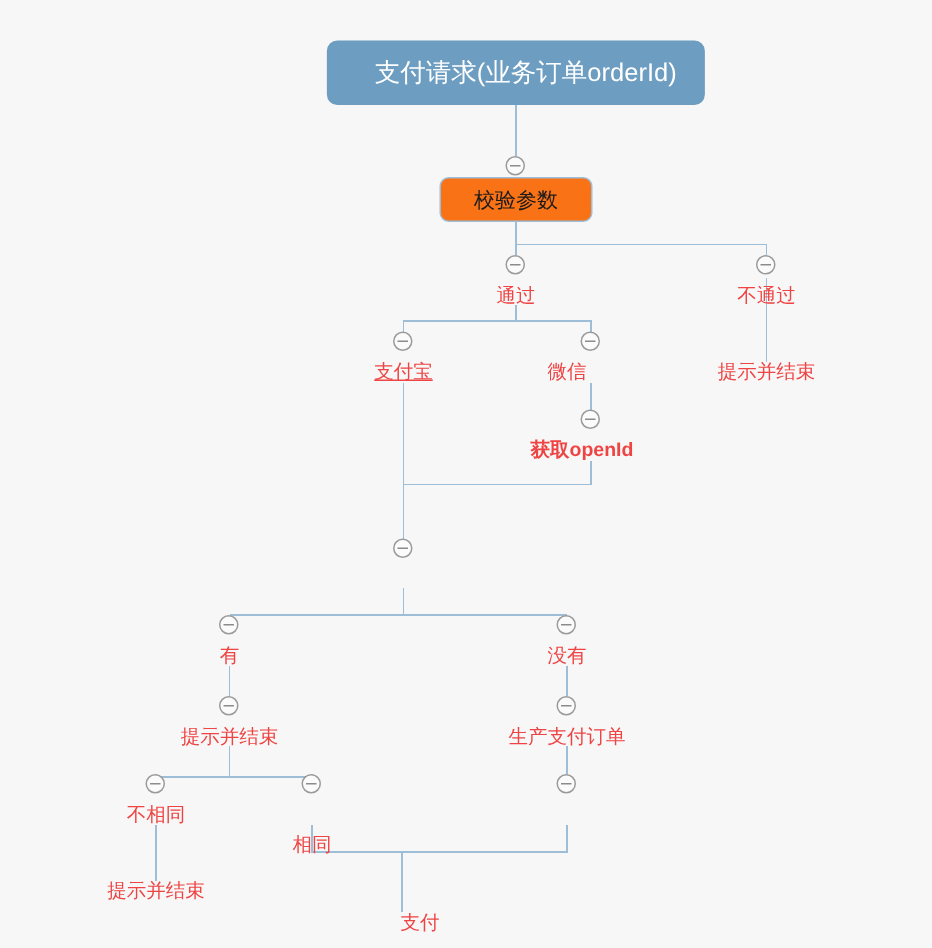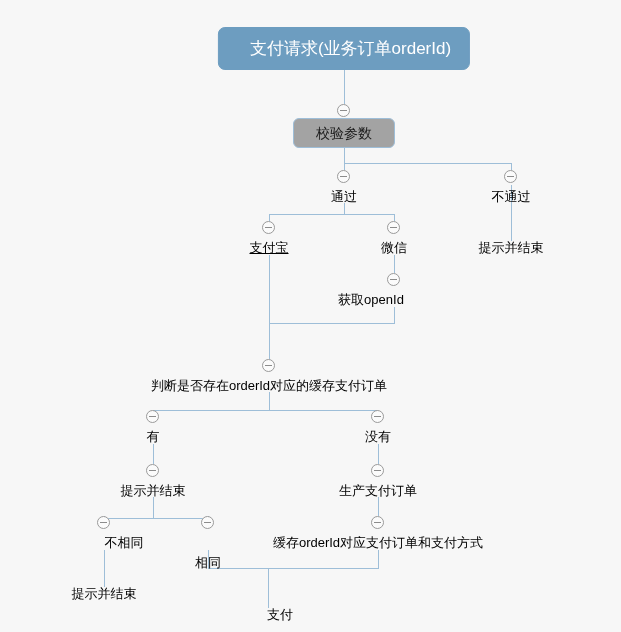--- a/index.html
+++ b/index.html
@@ -41,33 +41,33 @@
     border: 1px solid #6d9dc0;
     border-radius: 7px;
     font-size: 17px;
     line-height: 1;
     padding: 12px 18px;
     text-align: center;
     box-sizing: border-box;
   }
   
   .node.boxed {
-    background: #a3a3a3;
+    background: #f97316;
     color: #1a1a1a;
     border: 1px solid #9ebed8;
     border-radius: 6px;
     font-size: 14px;
     line-height: 1;
     padding: 7px 22px;
     text-align: center;
     box-sizing: border-box;
   }
   
   .node.plain {
-    color: #000000;
+    color: #ef4444;
     font-size: 13px;
     line-height: 1;
     text-align: center;
   }
   
   .toggle {
     position: absolute;
     width: 13px;
     height: 13px;
     margin-left: -7px;
@@ -117,35 +117,33 @@
 <div class="node root" style="left: 344px; top: 27px; padding-left: 31px;">支付请求(业务订单orderId)</div>
     <div class="node boxed" style="left: 344px; top: 118px;">校验参数</div>
     <div class="toggle" style="left: 344px; top: 111px;"></div>
     <div class="node plain" style="left: 344px; top: 190px;">通过</div>
     <div class="toggle" style="left: 344px; top: 177px;"></div>
     <div class="node plain" style="left: 511px; top: 190px;">不通过</div>
     <div class="toggle" style="left: 511px; top: 177px;"></div>
     <div class="node plain" style="left: 511px; top: 241px;">提示并结束</div>
     <div class="node plain" style="left: 269px; top: 241px; text-decoration: underline;">支付宝</div>
     <div class="toggle" style="left: 269px; top: 228px;"></div>
-    <div class="node plain" style="left: 394px; top: 241px;">微信</div>
+    <div class="node plain" style="left: 378px; top: 241px;">微信</div>
     <div class="toggle" style="left: 394px; top: 228px;"></div>
-    <div class="node plain" style="left: 371px; top: 293px;">获取openId</div>
+    <div class="node plain" style="left: 388px; top: 293px; font-weight: bold;">获取openId</div>
     <div class="toggle" style="left: 394px; top: 280px;"></div>
-    <div class="node plain" style="left: 269px; top: 379px;">判断是否存在orderId对应的缓存支付订单</div>
     <div class="toggle" style="left: 269px; top: 366px;"></div>
     <div class="node plain" style="left: 153px; top: 430px;">有</div>
     <div class="toggle" style="left: 153px; top: 417px;"></div>
     <div class="node plain" style="left: 378px; top: 430px;">没有</div>
     <div class="toggle" style="left: 378px; top: 417px;"></div>
     <div class="node plain" style="left: 153px; top: 484px;">提示并结束</div>
     <div class="toggle" style="left: 153px; top: 471px;"></div>
     <div class="node plain" style="left: 378px; top: 484px;">生产支付订单</div>
     <div class="toggle" style="left: 378px; top: 471px;"></div>
-    <div class="node plain" style="left: 104px; top: 536px; margin-left: 20px;">不相同</div>
+    <div class="node plain" style="left: 104px; top: 536px;">不相同</div>
     <div class="toggle" style="left: 104px; top: 523px;"></div>
     <div class="node plain" style="left: 208px; top: 556px;">相同</div>
     <div class="toggle" style="left: 208px; top: 523px;"></div>
-    <div class="node plain" style="left: 378px; top: 536px;">缓存orderId对应支付订单和支付方式</div>
     <div class="toggle" style="left: 378px; top: 523px;"></div>
     <div class="node plain" style="left: 104px; top: 587px;">提示并结束</div>
     <div class="node plain" style="left: 280px; top: 608px;">支付</div>
   </div>
 
 </body></html>

